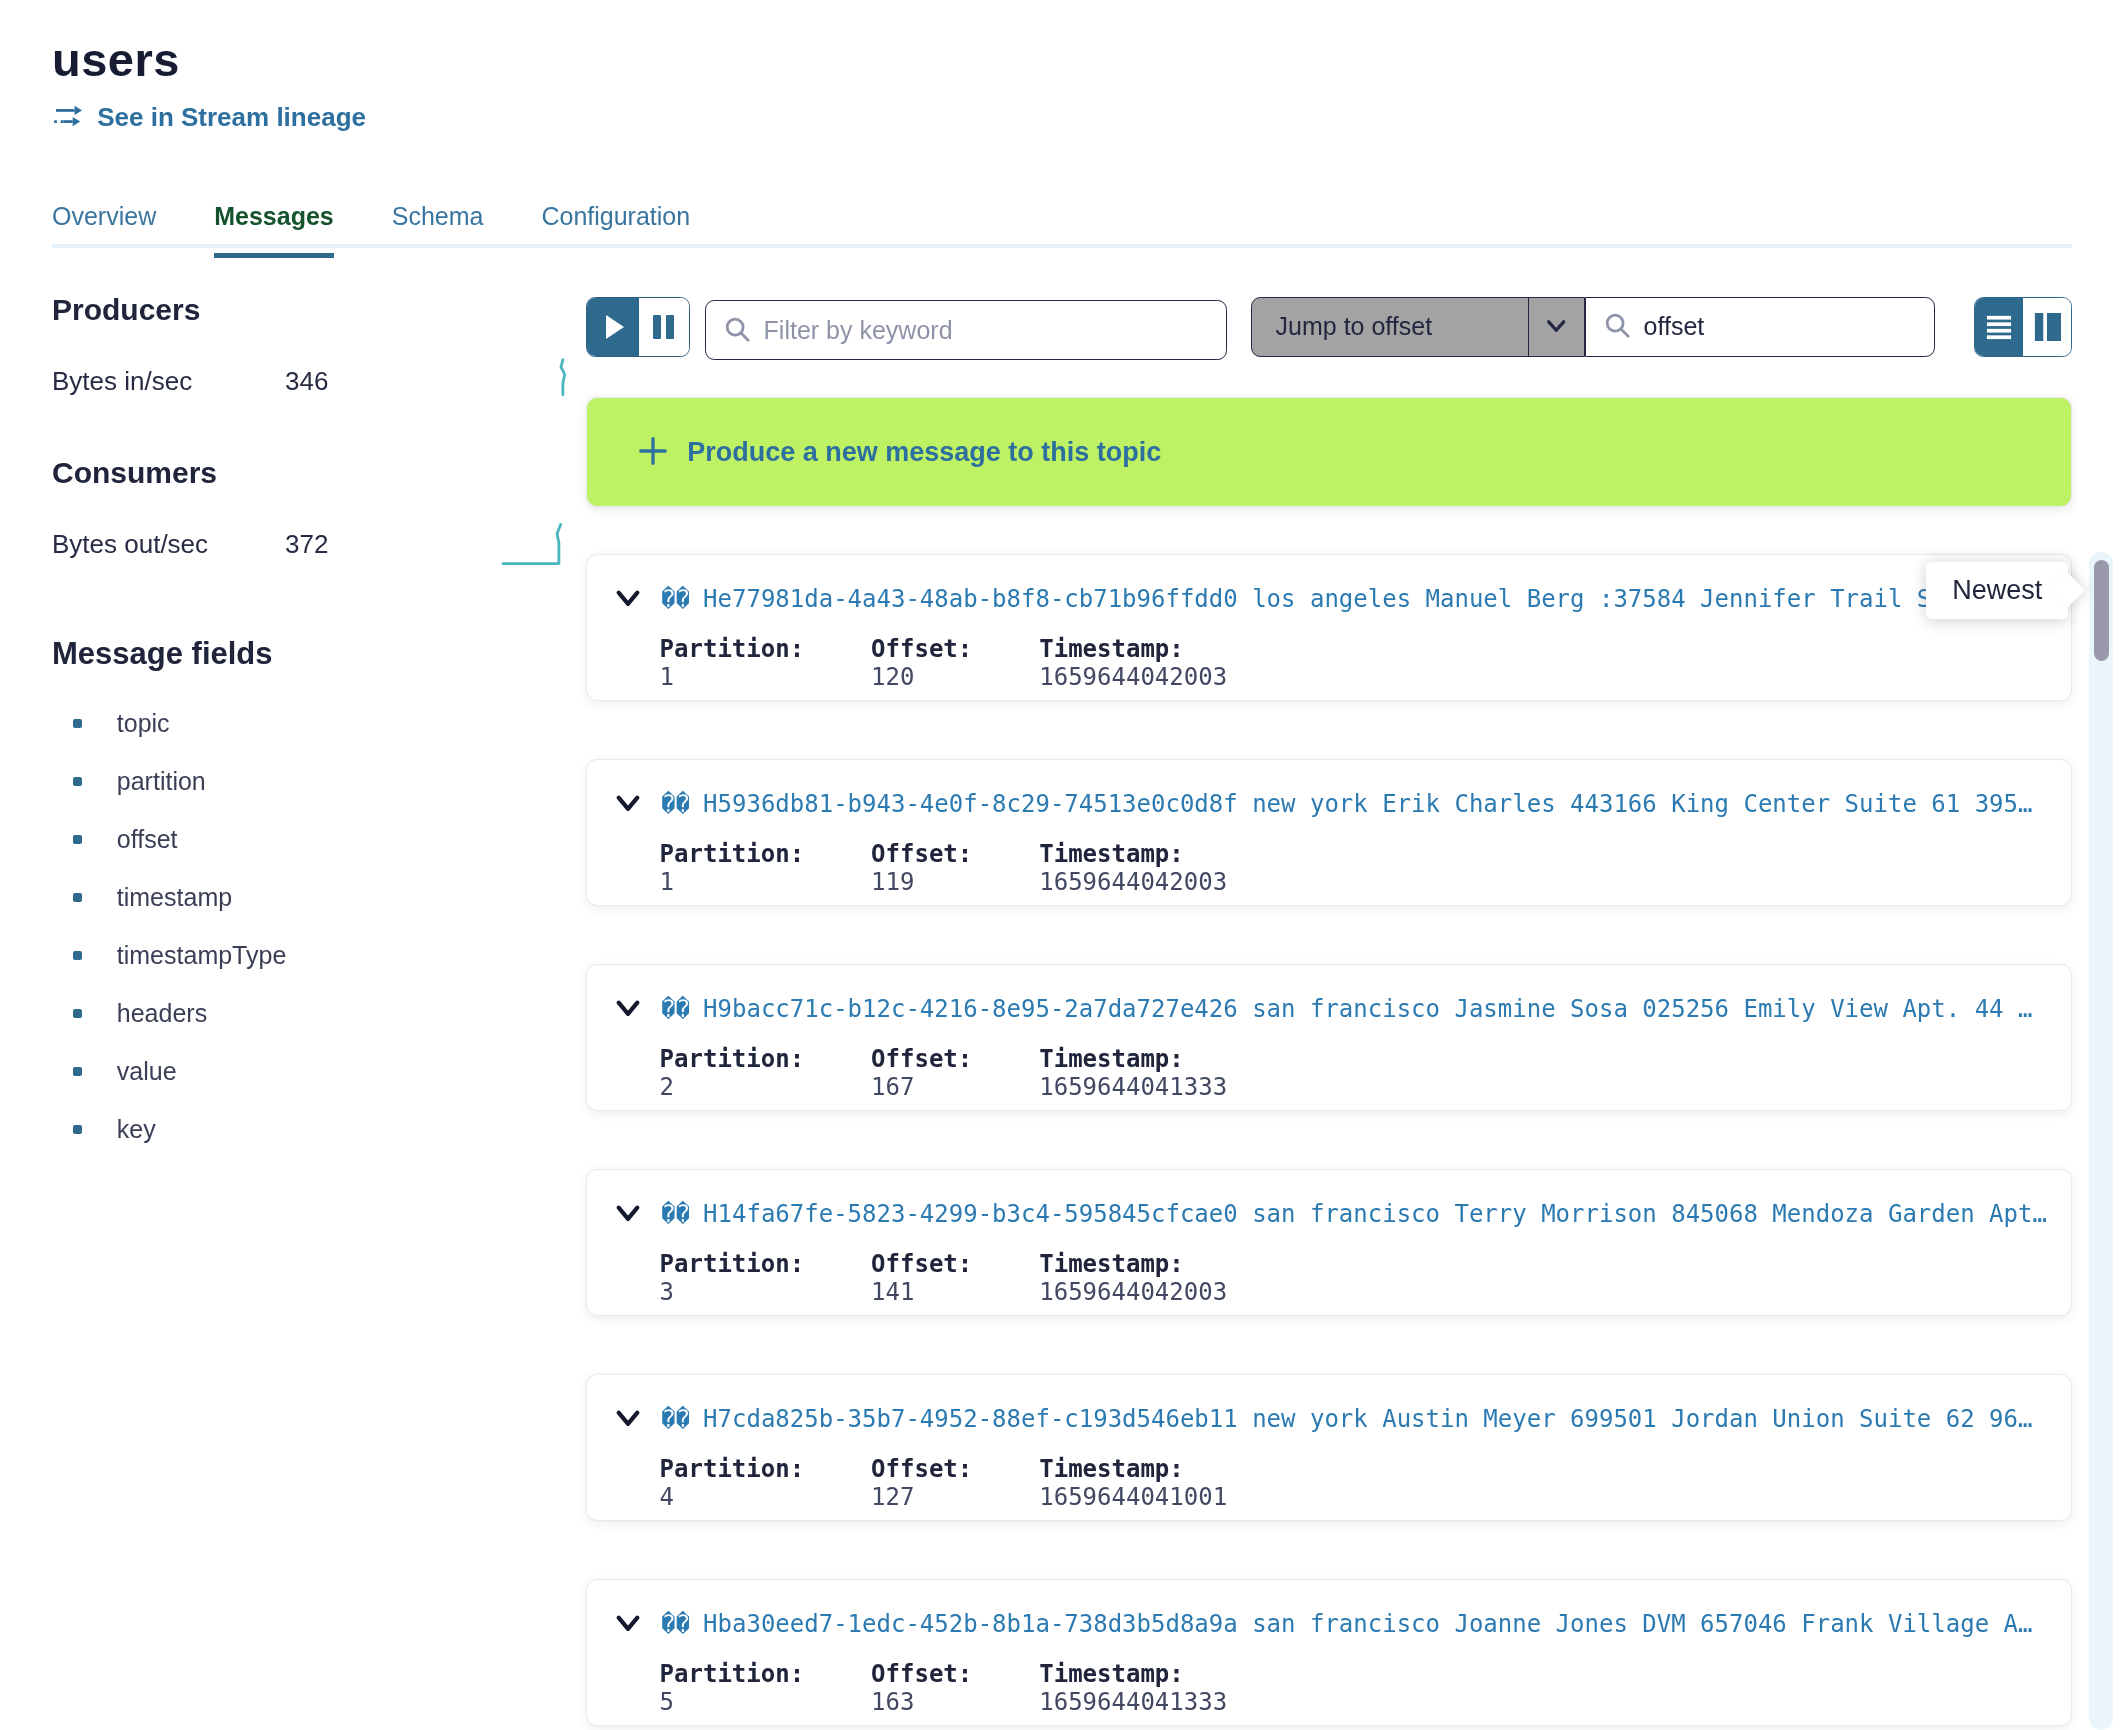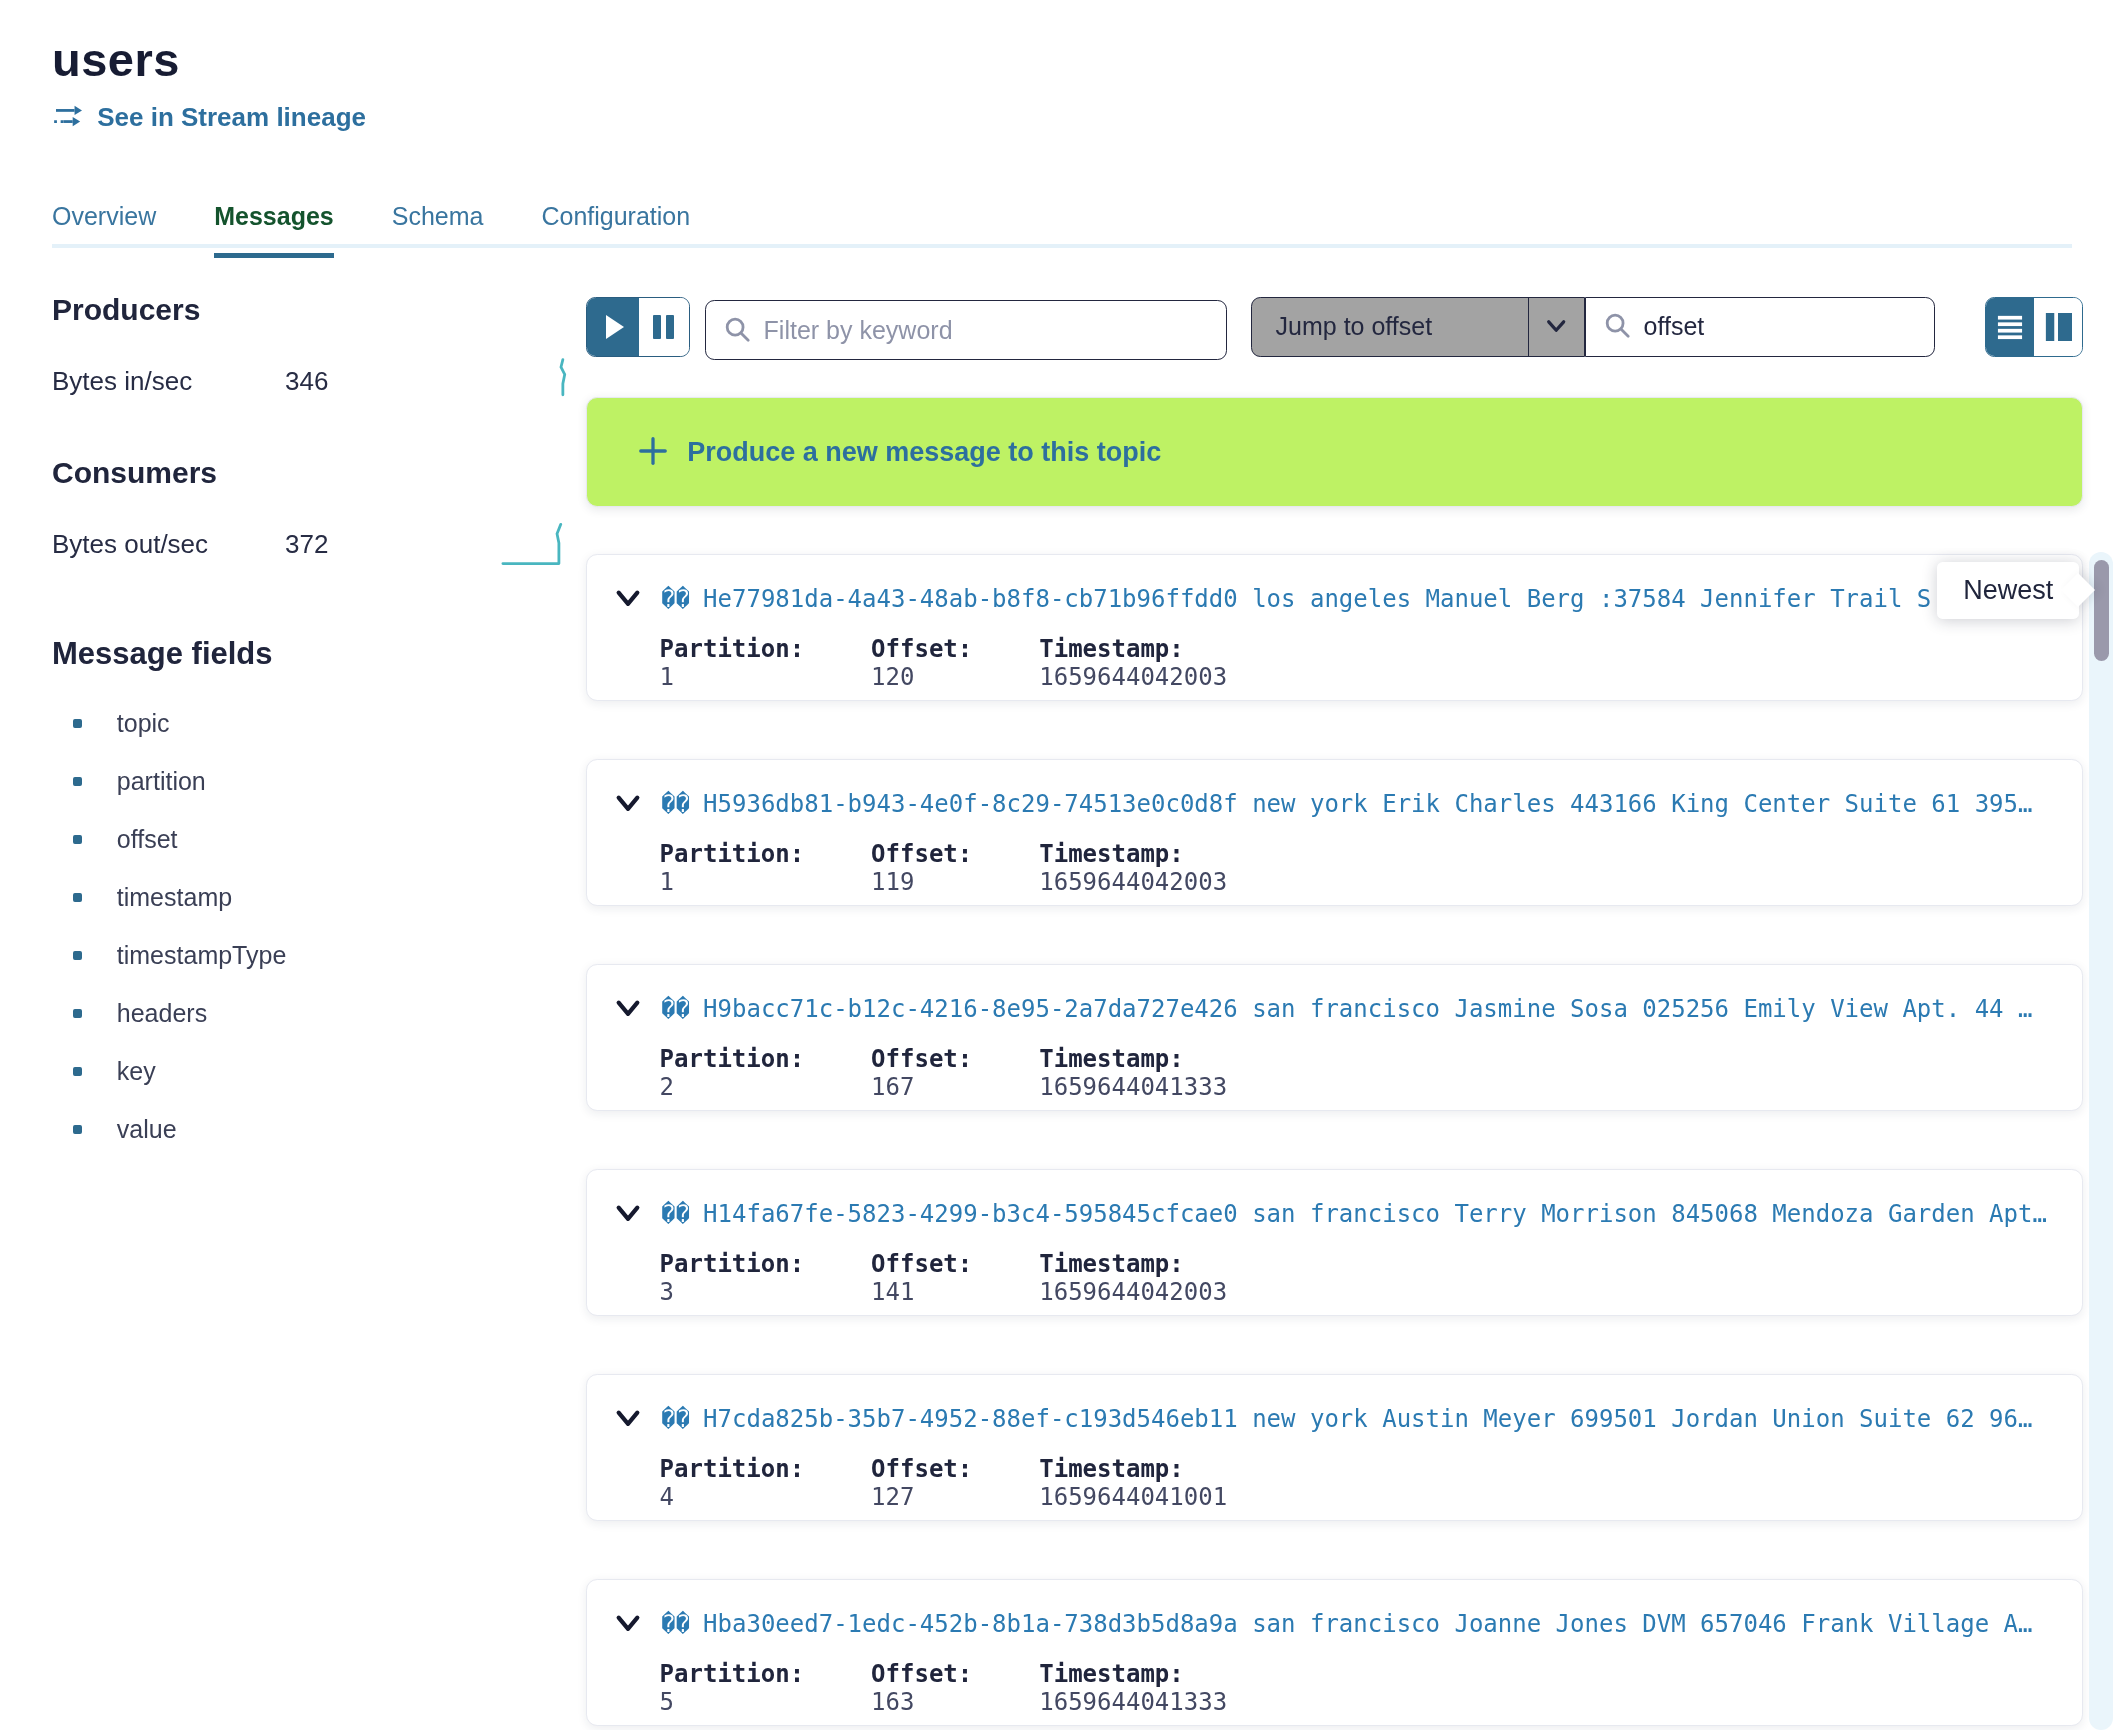--- a/index.html
+++ b/index.html
@@ -60,21 +60,21 @@
   .tgl { width:48px; height:58px; display:flex; align-items:center; justify-content:center; }
   .tgl-list { background:#2e6a8e; }
   .tgl-cards { background:#ffffff; }
 
   
   .produce { margin-top:37px; height:110px; border:0.9px solid #e7e9f0; border-radius:11.2px; box-shadow:0 2.8px 9.3px rgba(30,35,60,.10); display:flex; align-items:center; padding-left:50px; cursor:pointer; background:#bef264; }
   .produce-label { font-size:27px; font-weight:700; color:#2d6f9e; margin-left:18.6px; }
 
   
   .mlist { margin-top:47px; position:relative; }
-  .mrow { height:147px; border:0.9px solid #e7e9f0; border-radius:11.2px; box-shadow:0 2.8px 9.3px rgba(30,35,60,.08); margin-bottom:58px; padding:30px 35px 0 26px; background:#fff; overflow:hidden; }
+  .mrow { height:147px; border:0.9px solid #e7e9f0; border-radius:11.2px; box-shadow:0 2.8px 9.3px rgba(30,35,60,.08); margin-bottom:58px; padding:30px 24px 0 26px; background:#fff; overflow:hidden; }
   .mrow-top { display:flex; align-items:center; }
   .chev { flex:none; cursor:pointer; display:flex; }
   .mkey { margin-left:18.6px; font-family:"DejaVu Sans Mono", monospace; font-size:24px; color:#2b7ab2; white-space:nowrap; overflow:hidden; flex:1; }
   .kprefix { margin-right:13px; }
   .mrow-meta { margin-top:22.4px; padding-left:47px; font-family:"DejaVu Sans Mono", monospace; font-size:24px; color:#434862; display:flex; }
   .mgroup { margin-right:54px; display:flex;flex-direction:column; }
   .mlabel { font-weight:700; color:#20253c; margin-right:13px; }
 
   
   .newest { position:absolute; top:7.5px; right:3.7px; background:#ffffff; border-radius:5.6px; padding:13px 26px; font-size:27px; color:#20253c; box-shadow:0 1.9px 15px rgba(30,35,60,.22); z-index:5; }
@@ -166,26 +166,26 @@
               <span>timestampType</span>
             </li>
 
             <li>
               <span class="bullet"></span>
               <span>headers</span>
             </li>
 
             <li>
               <span class="bullet"></span>
+              <span>value</span>
+            </li>
+
+            <li>
+              <span class="bullet"></span>
               <span>key</span>
-            </li>
-
-            <li>
-              <span class="bullet"></span>
-              <span>value</span>
             </li>
 
         </ul>
       </div>
 
       <div class="main">
 
         <div class="toolbar">
           <div class="playpause">
             <div class="btn-play">

